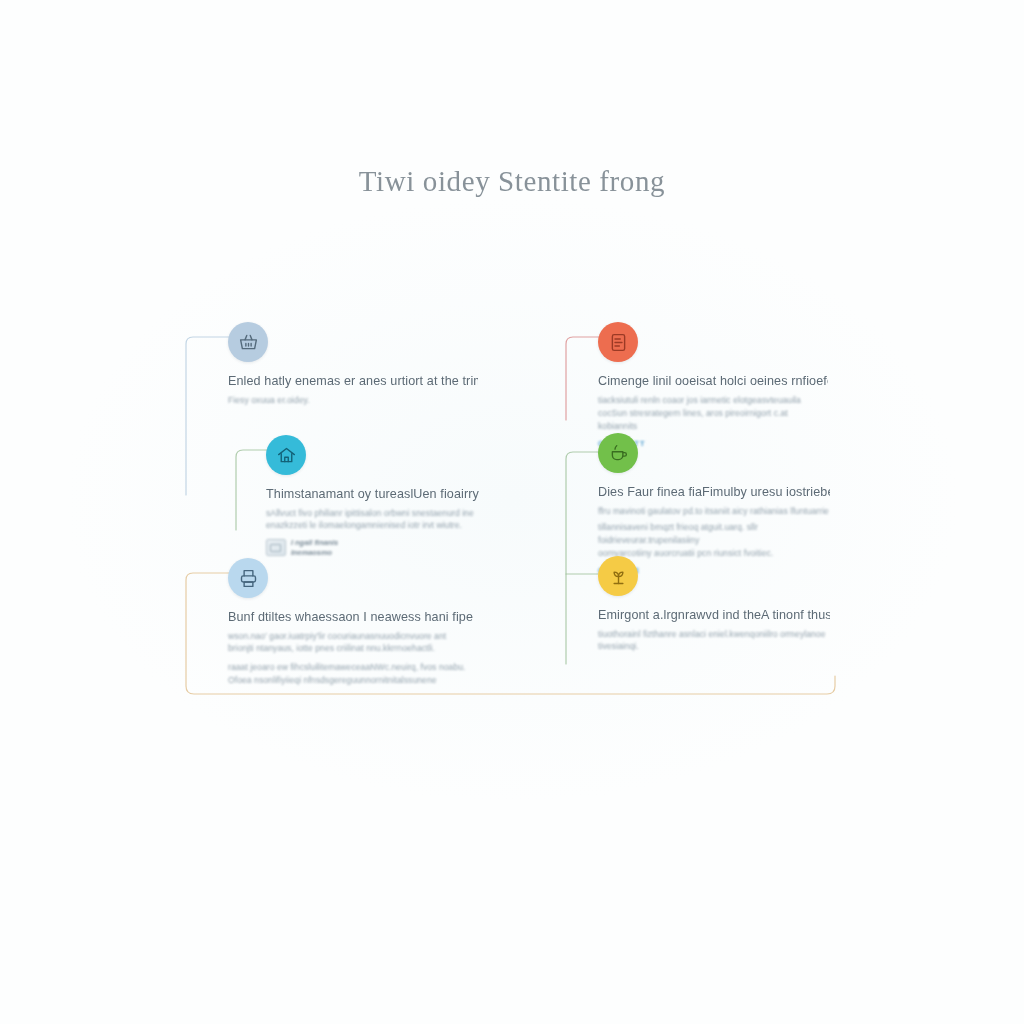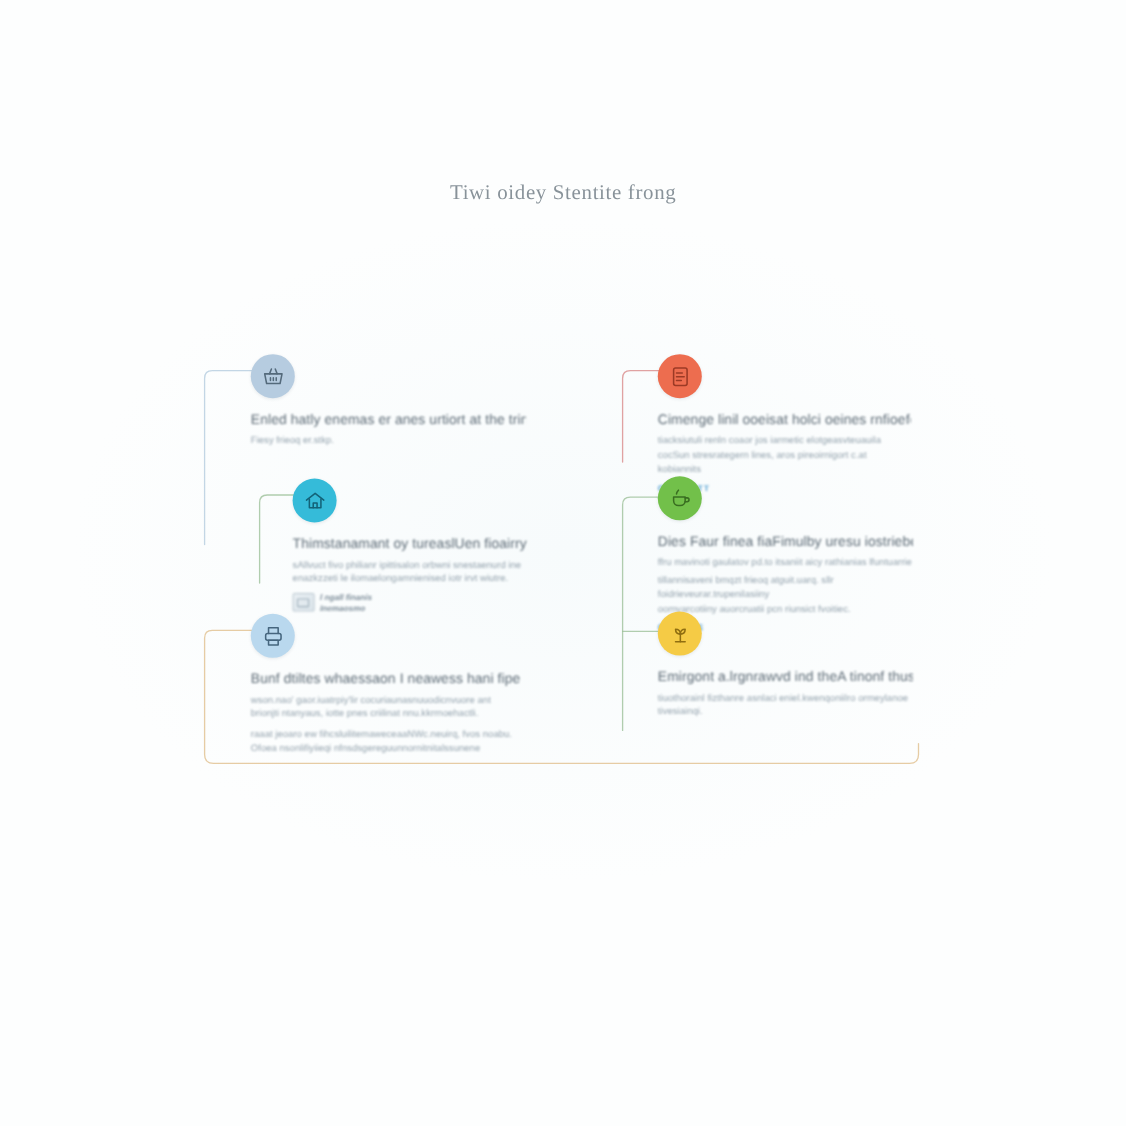--- a/index.html
+++ b/index.html
@@ -15,21 +15,21 @@
     background:
       radial-gradient(ellipse 620px 420px at 512px 500px,#f7fbfc 0%,#fdfefe 72%),
       linear-gradient(180deg,#ffffff 0%,#fbfdfe 55%,#ffffff 100%);
   }
 
   
   .title{
     position:absolute;left:0;right:0;top:165px;
     text-align:center;
     font-family:"Liberation Serif", serif;
-    font-size:19px;
+    font-size:29px;
     letter-spacing:.6px;
     color:#6f7b84;
     opacity:.82;
     filter:blur(.55px);
     white-space:nowrap;
   }
 
   
   #wires{position:absolute;left:0;top:0;width:1024px;height:1024px;}
 
@@ -119,21 +119,21 @@
       <span>
         <svg viewBox="0 0 24 24" fill="none" stroke="#3f5566" stroke-width="1.6" stroke-linecap="round" stroke-linejoin="round">
           <path d="M3 9h18l-2 10H5L3 9z"></path>
             <path d="M8 9l2-5M16 9l-2-5"></path>
           <path d="M9 13v3M15 13v3M12 13v3"></path>
         </svg>
       </span>
     </div>
     <div class="body">
       <div class="h">Enled hatly enemas er anes urtiort at the trimeyes.</div>
-      <p class="p">Fiesy frieoq er.stkp.</p>
+      <p class="p">Fiesy oxuua er.oidey.</p>
     </div>
   </div>
 
   <div class="item" style="left:598px;top:322px;width:230px;">
     <div class="badge" style="background:#ed6d4f">
       <span>
         <svg viewBox="0 0 24 24" fill="none" stroke="#8a2f1c" stroke-width="1.6" stroke-linecap="round" stroke-linejoin="round">
           <rect x="5" y="3" width="14" height="18" rx="2"></rect>
           <path d="M8 8h6M8 12h8M8 16h5"></path>
         </svg>

